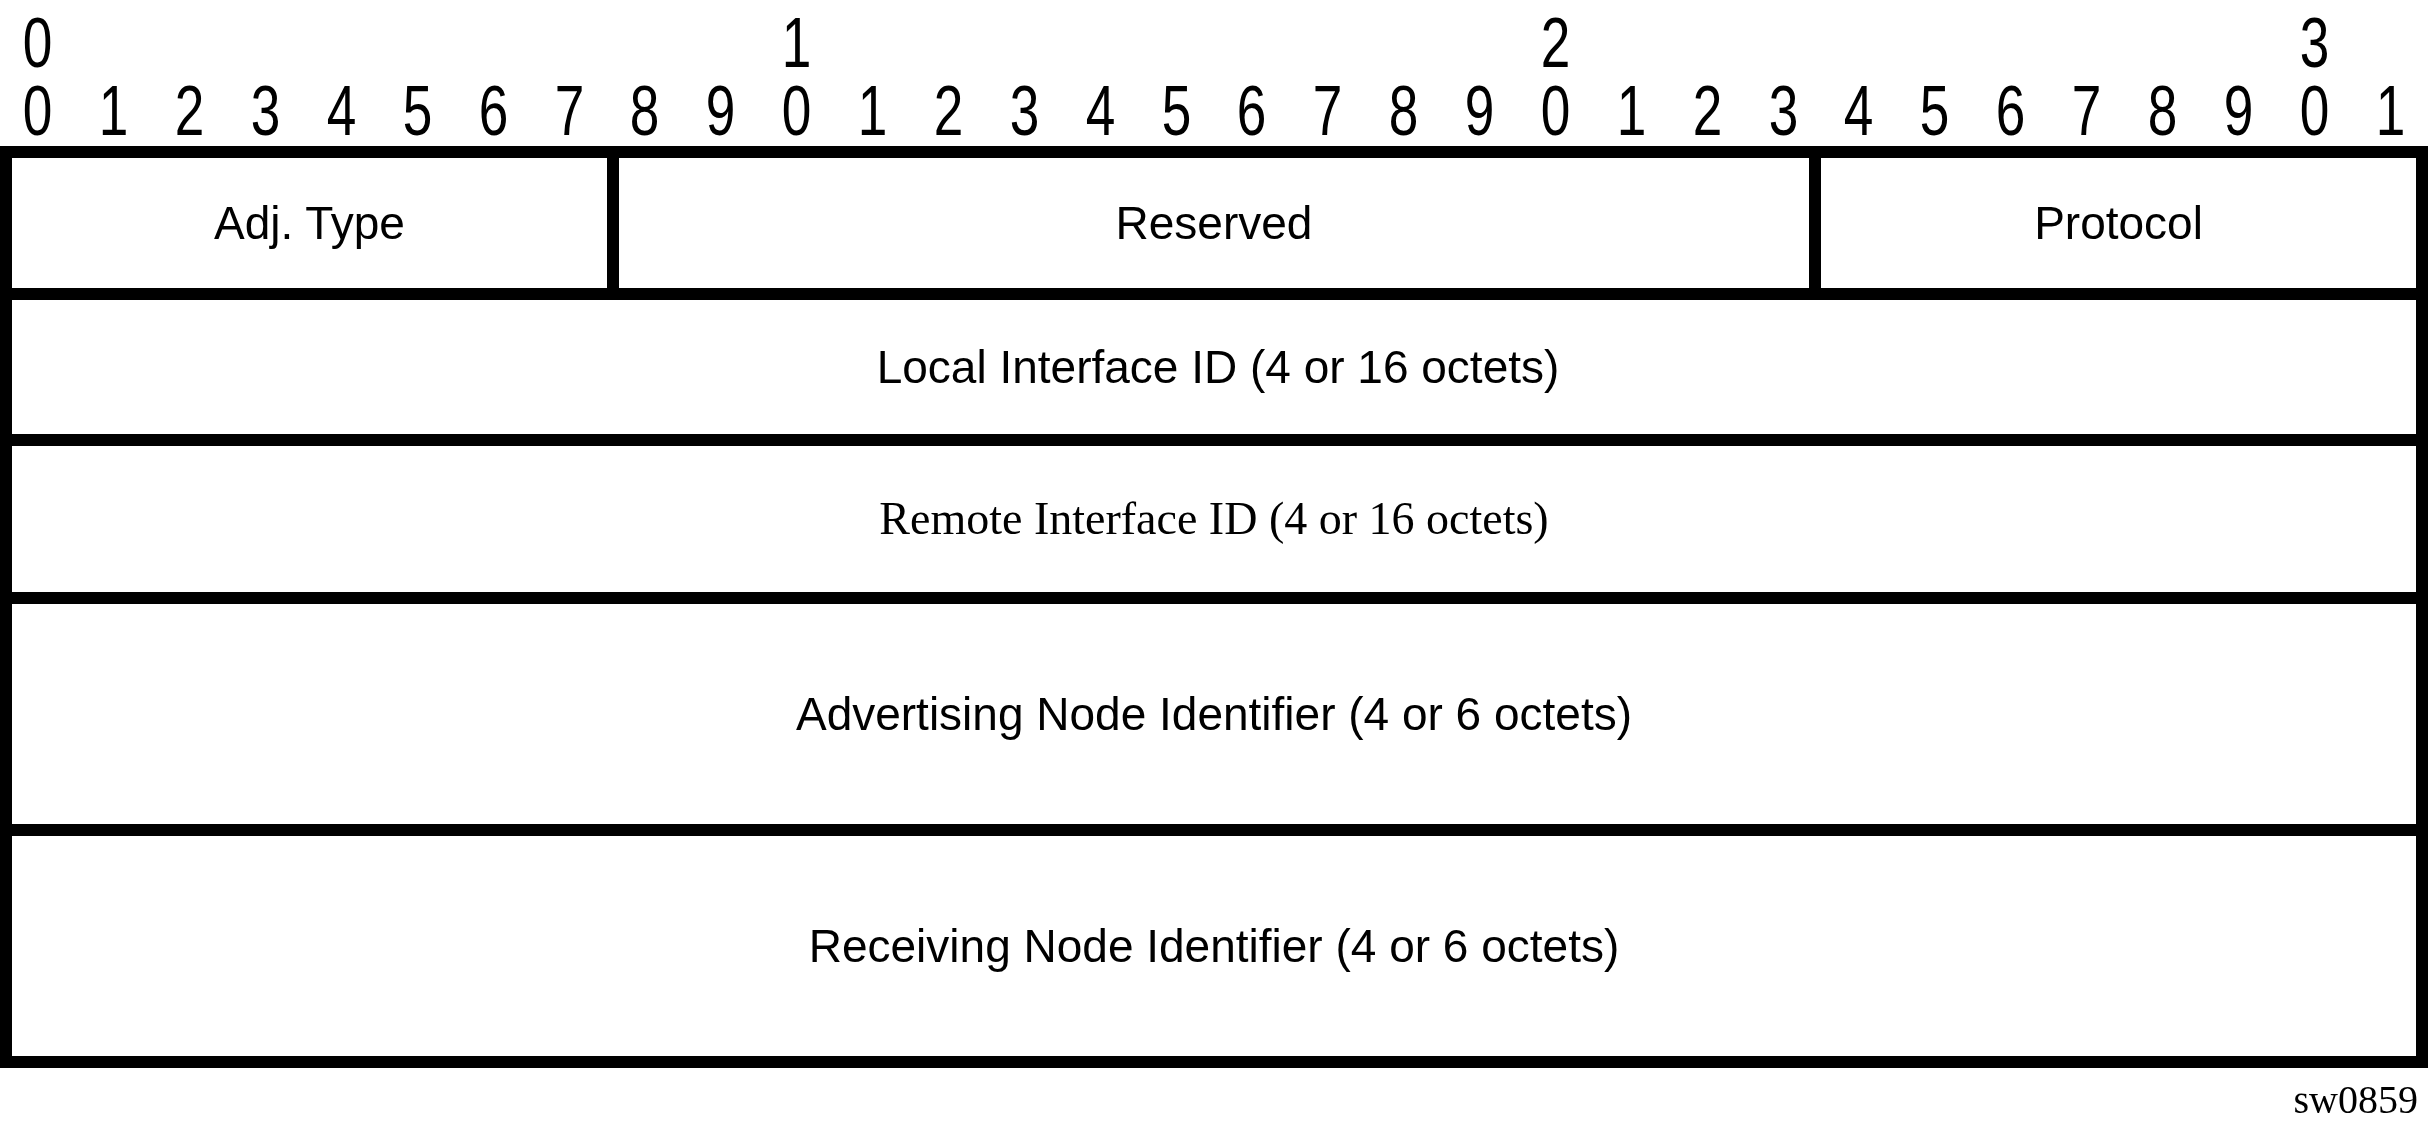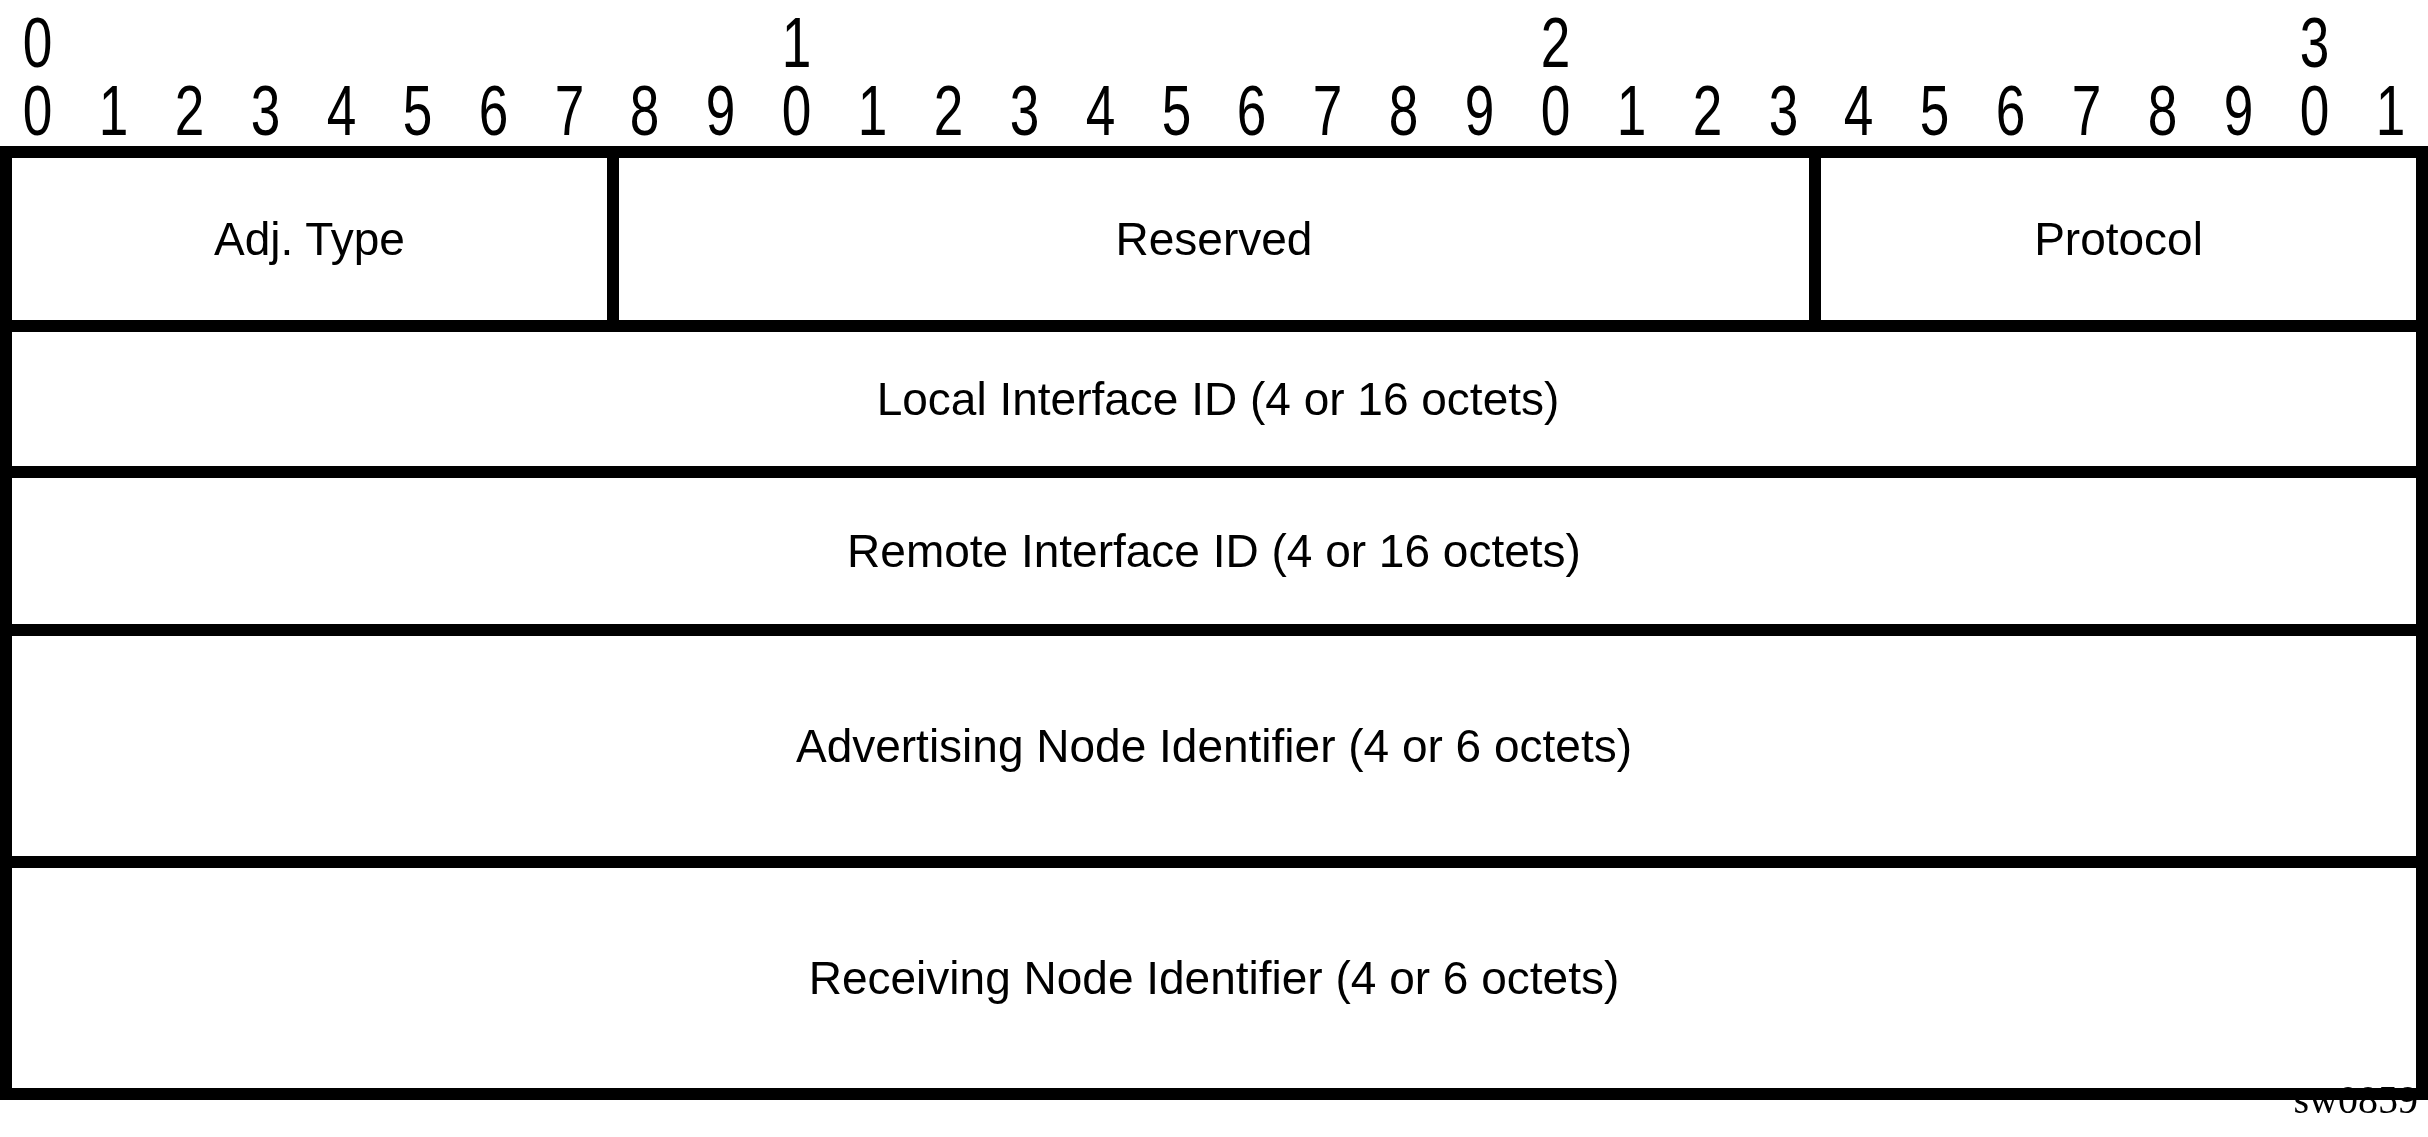--- a/index.html
+++ b/index.html
@@ -45,21 +45,21 @@
     display: flex;
     flex-direction: column;
     background: #ffffff;
   }
   .packet-row {
     display: flex;
     align-items: stretch;
     border-top: 12px solid #000000;
   }
   .packet-row:first-child { border-top: none; }
-  .packet-row:nth-child(1) { height: 162px; }
+  .packet-row:nth-child(1) { height: 130px; }
   .packet-row:nth-child(2) { height: 134px; }
   .packet-row:nth-child(3) { height: 146px; }
   .packet-row:nth-child(4) { height: 220px; }
   .packet-row:nth-child(5) { height: 220px; }
 
   .field-cell {
     flex-basis: 0;
     min-width: 0;
     display: flex;
     align-items: center;
@@ -137,21 +137,21 @@
         <div class="field-cell" style="flex-grow: 8;">
           <span class="field-label">Protocol</span>
         </div>
       </div>
       <div class="packet-row">
         <div class="field-cell" style="flex-grow: 32; margin-left: 8px;">
           <span class="field-label">Local Interface ID (4 or 16 octets)</span>
         </div>
       </div>
       <div class="packet-row">
-        <div class="field-cell" style="flex-grow: 32;">
+        <div class="field-cell" style="flex-grow: 32; font-family: Liberation Serif, serif;">
           <span class="field-label">Remote Interface ID (4 or 16 octets)</span>
         </div>
       </div>
       <div class="packet-row">
         <div class="field-cell" style="flex-grow: 32;">
           <span class="field-label">Advertising Node Identifier (4 or 6 octets)</span>
         </div>
       </div>
       <div class="packet-row">
         <div class="field-cell" style="flex-grow: 32; text-align: center;">

